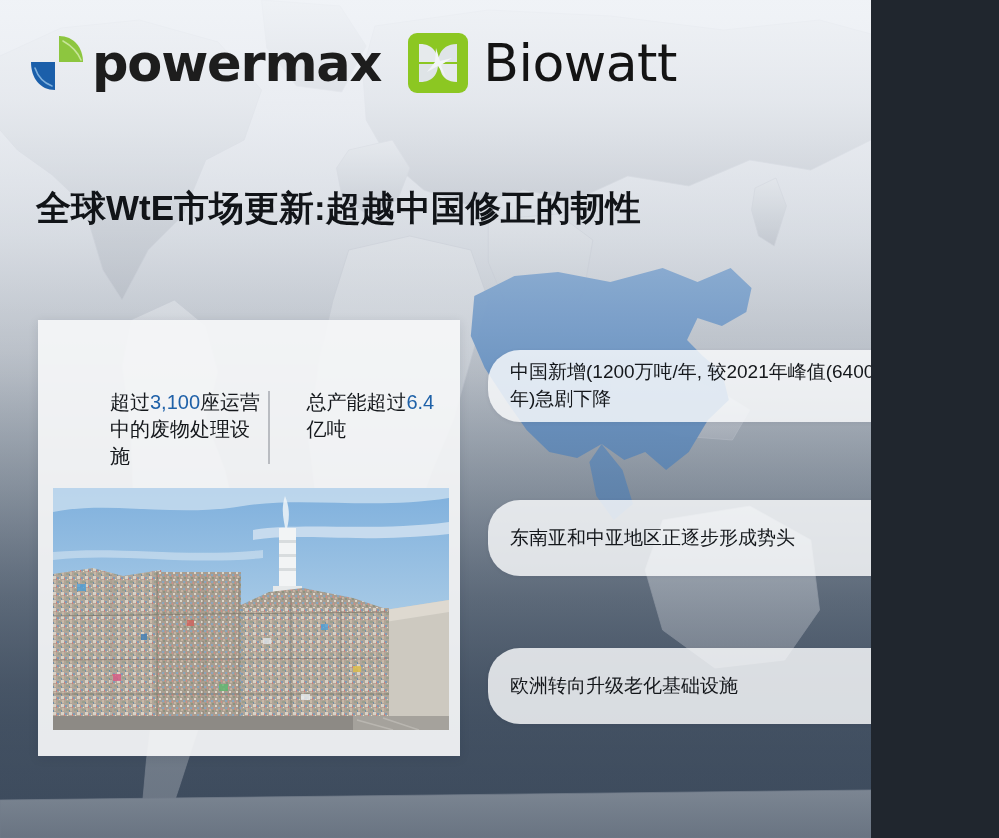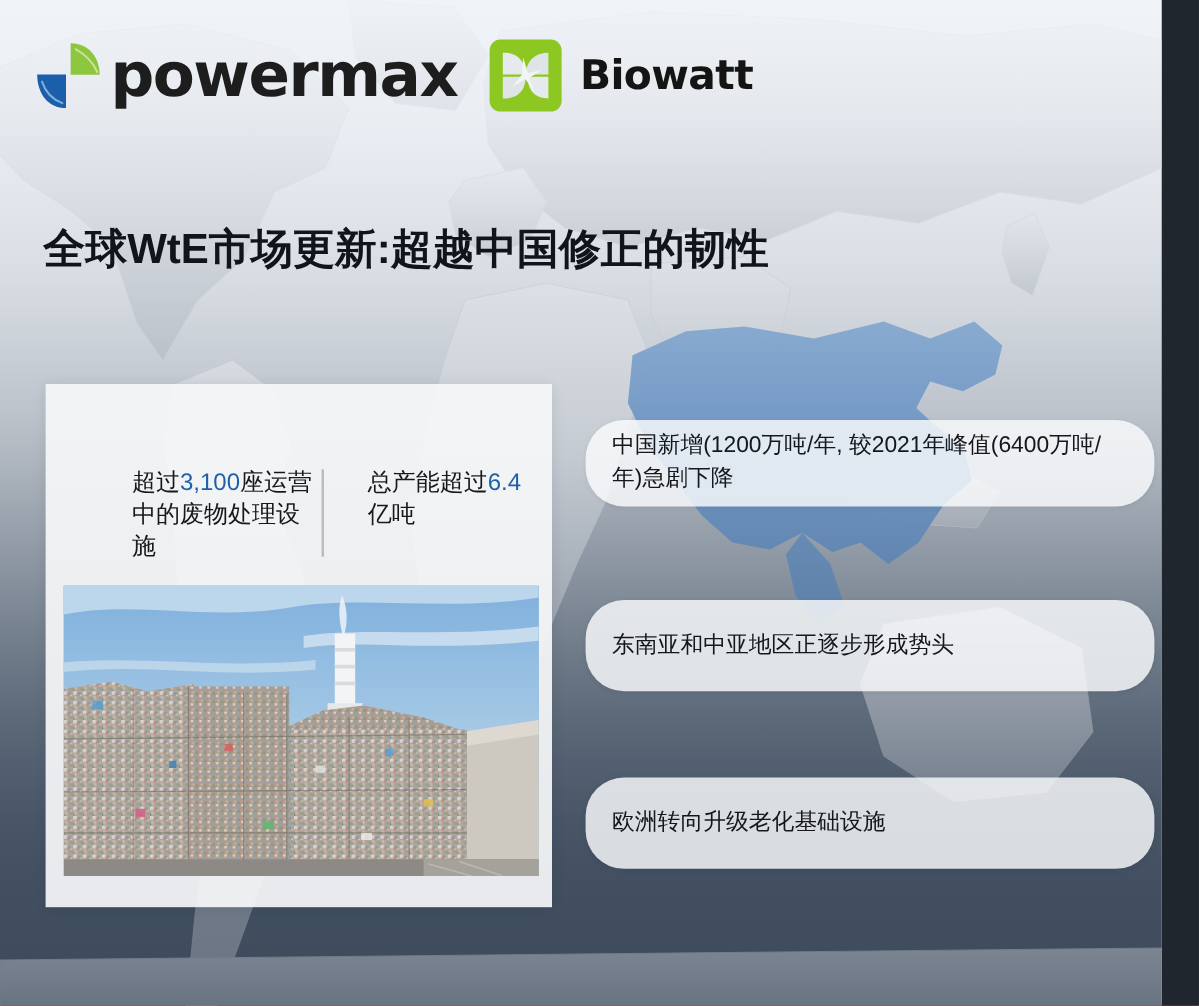--- a/index.html
+++ b/index.html
@@ -2,25 +2,25 @@
 <html><head>
 <meta charset="utf-8">
 <style>
   html, body {
     margin: 0;
     padding: 0;
     background: #20262e;
   }
   #slide {
     position: relative;
-    width: 968px;
+    width: 871px;
     height: 838px;
     overflow: hidden;
     font-family: "Liberation Sans", "DejaVu Sans", sans-serif;
-    background: #fca5a5;
+    background: #fde047;
   }
 
   
   .bg-base {
     position: absolute;
     inset: 0;
     background:
       linear-gradient(180deg,
         #eef1f5 0%,
         #e7eaef 14%,
@@ -65,22 +65,22 @@
   .pm-word {
     font-size: 51px;
     font-weight: 700;
     color: #1d1d1d;
     letter-spacing: -1.2px;
     line-height: 1;
     font-family: "DejaVu Sans", sans-serif;
   }
   .bw-mark { width: 62px; height: 62px; margin-right: 14px; }
   .bw-word {
-    font-size: 34px;
-    font-weight: 700;
+    font-size: 52px;
+    font-weight: 400;
     color: #141414;
     letter-spacing: -0.5px;
     line-height: 1;
     font-family: "DejaVu Sans", sans-serif;
     text-align: right;
   }
 
   
   .slide-title {
     position: absolute;

